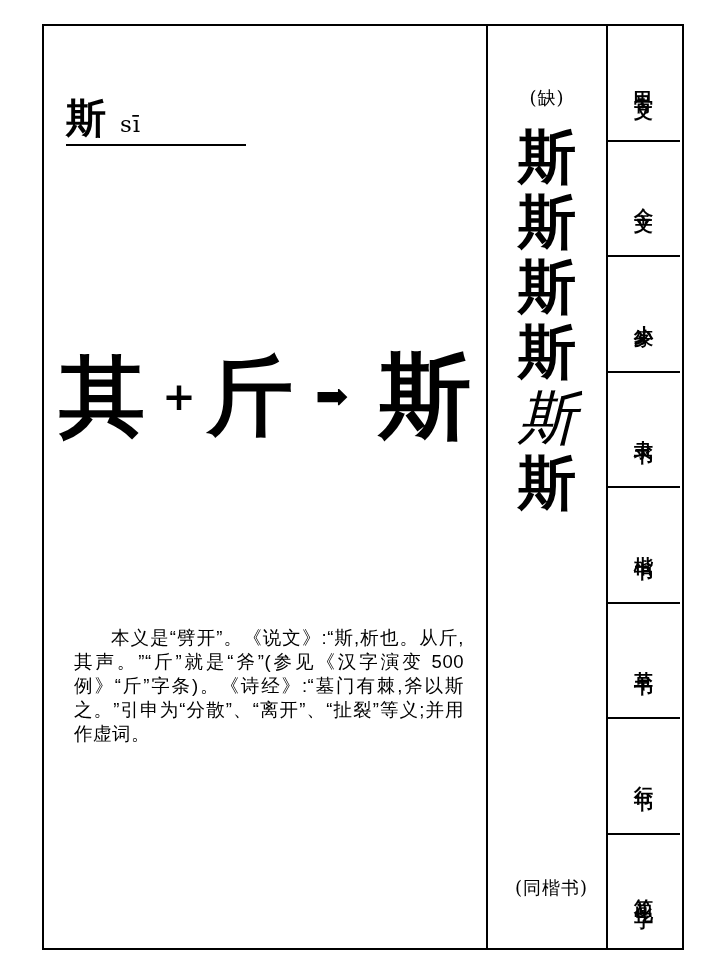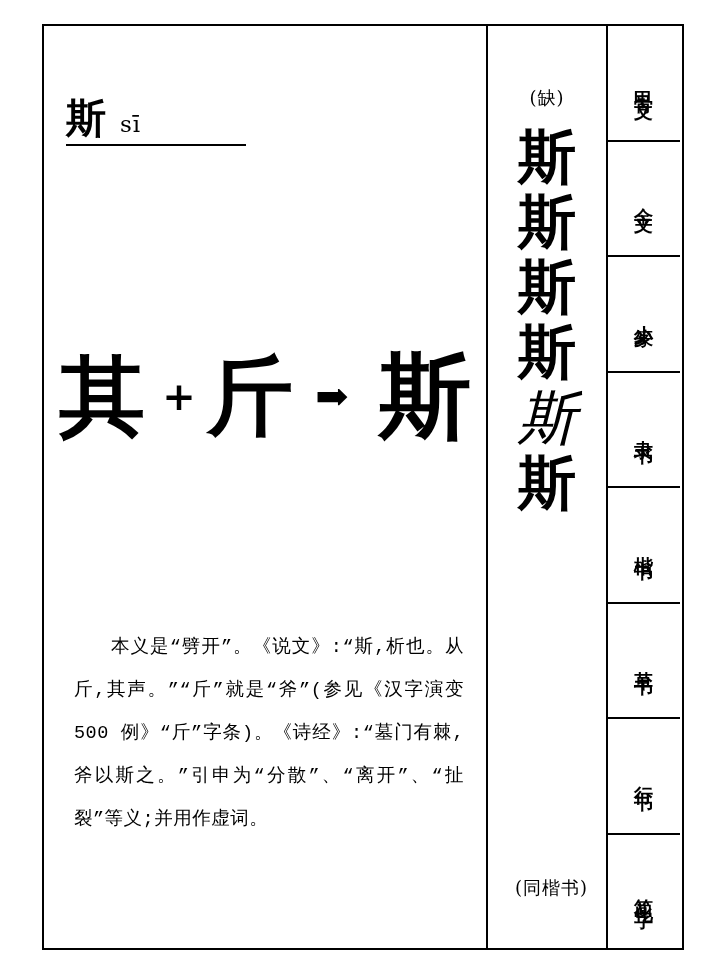--- a/index.html
+++ b/index.html
@@ -95,23 +95,23 @@
   .evo-b { font-size: 86px; width: 96px; text-align: center; }
   .evo-arrow { font-size: 40px; width: 56px; text-align: center; }
   .evo-c { font-size: 92px; width: 118px; text-align: center; }
 
   
   .body-text {
     position: absolute;
     left: 30px;
     top: 600px;
     width: 390px;
-    font-family: Liberation Mono, monospace;
+    font-family: Liberation Sans, sans-serif;
     font-size: 18.5px;
-    line-height: 43px;
+    line-height: 24px;
     text-align: justify;
     text-indent: 2em;
     letter-spacing: 0.5px;
   }
 
   
   .script-col {
     position: relative;
     width: 120px;
     height: 100%;

